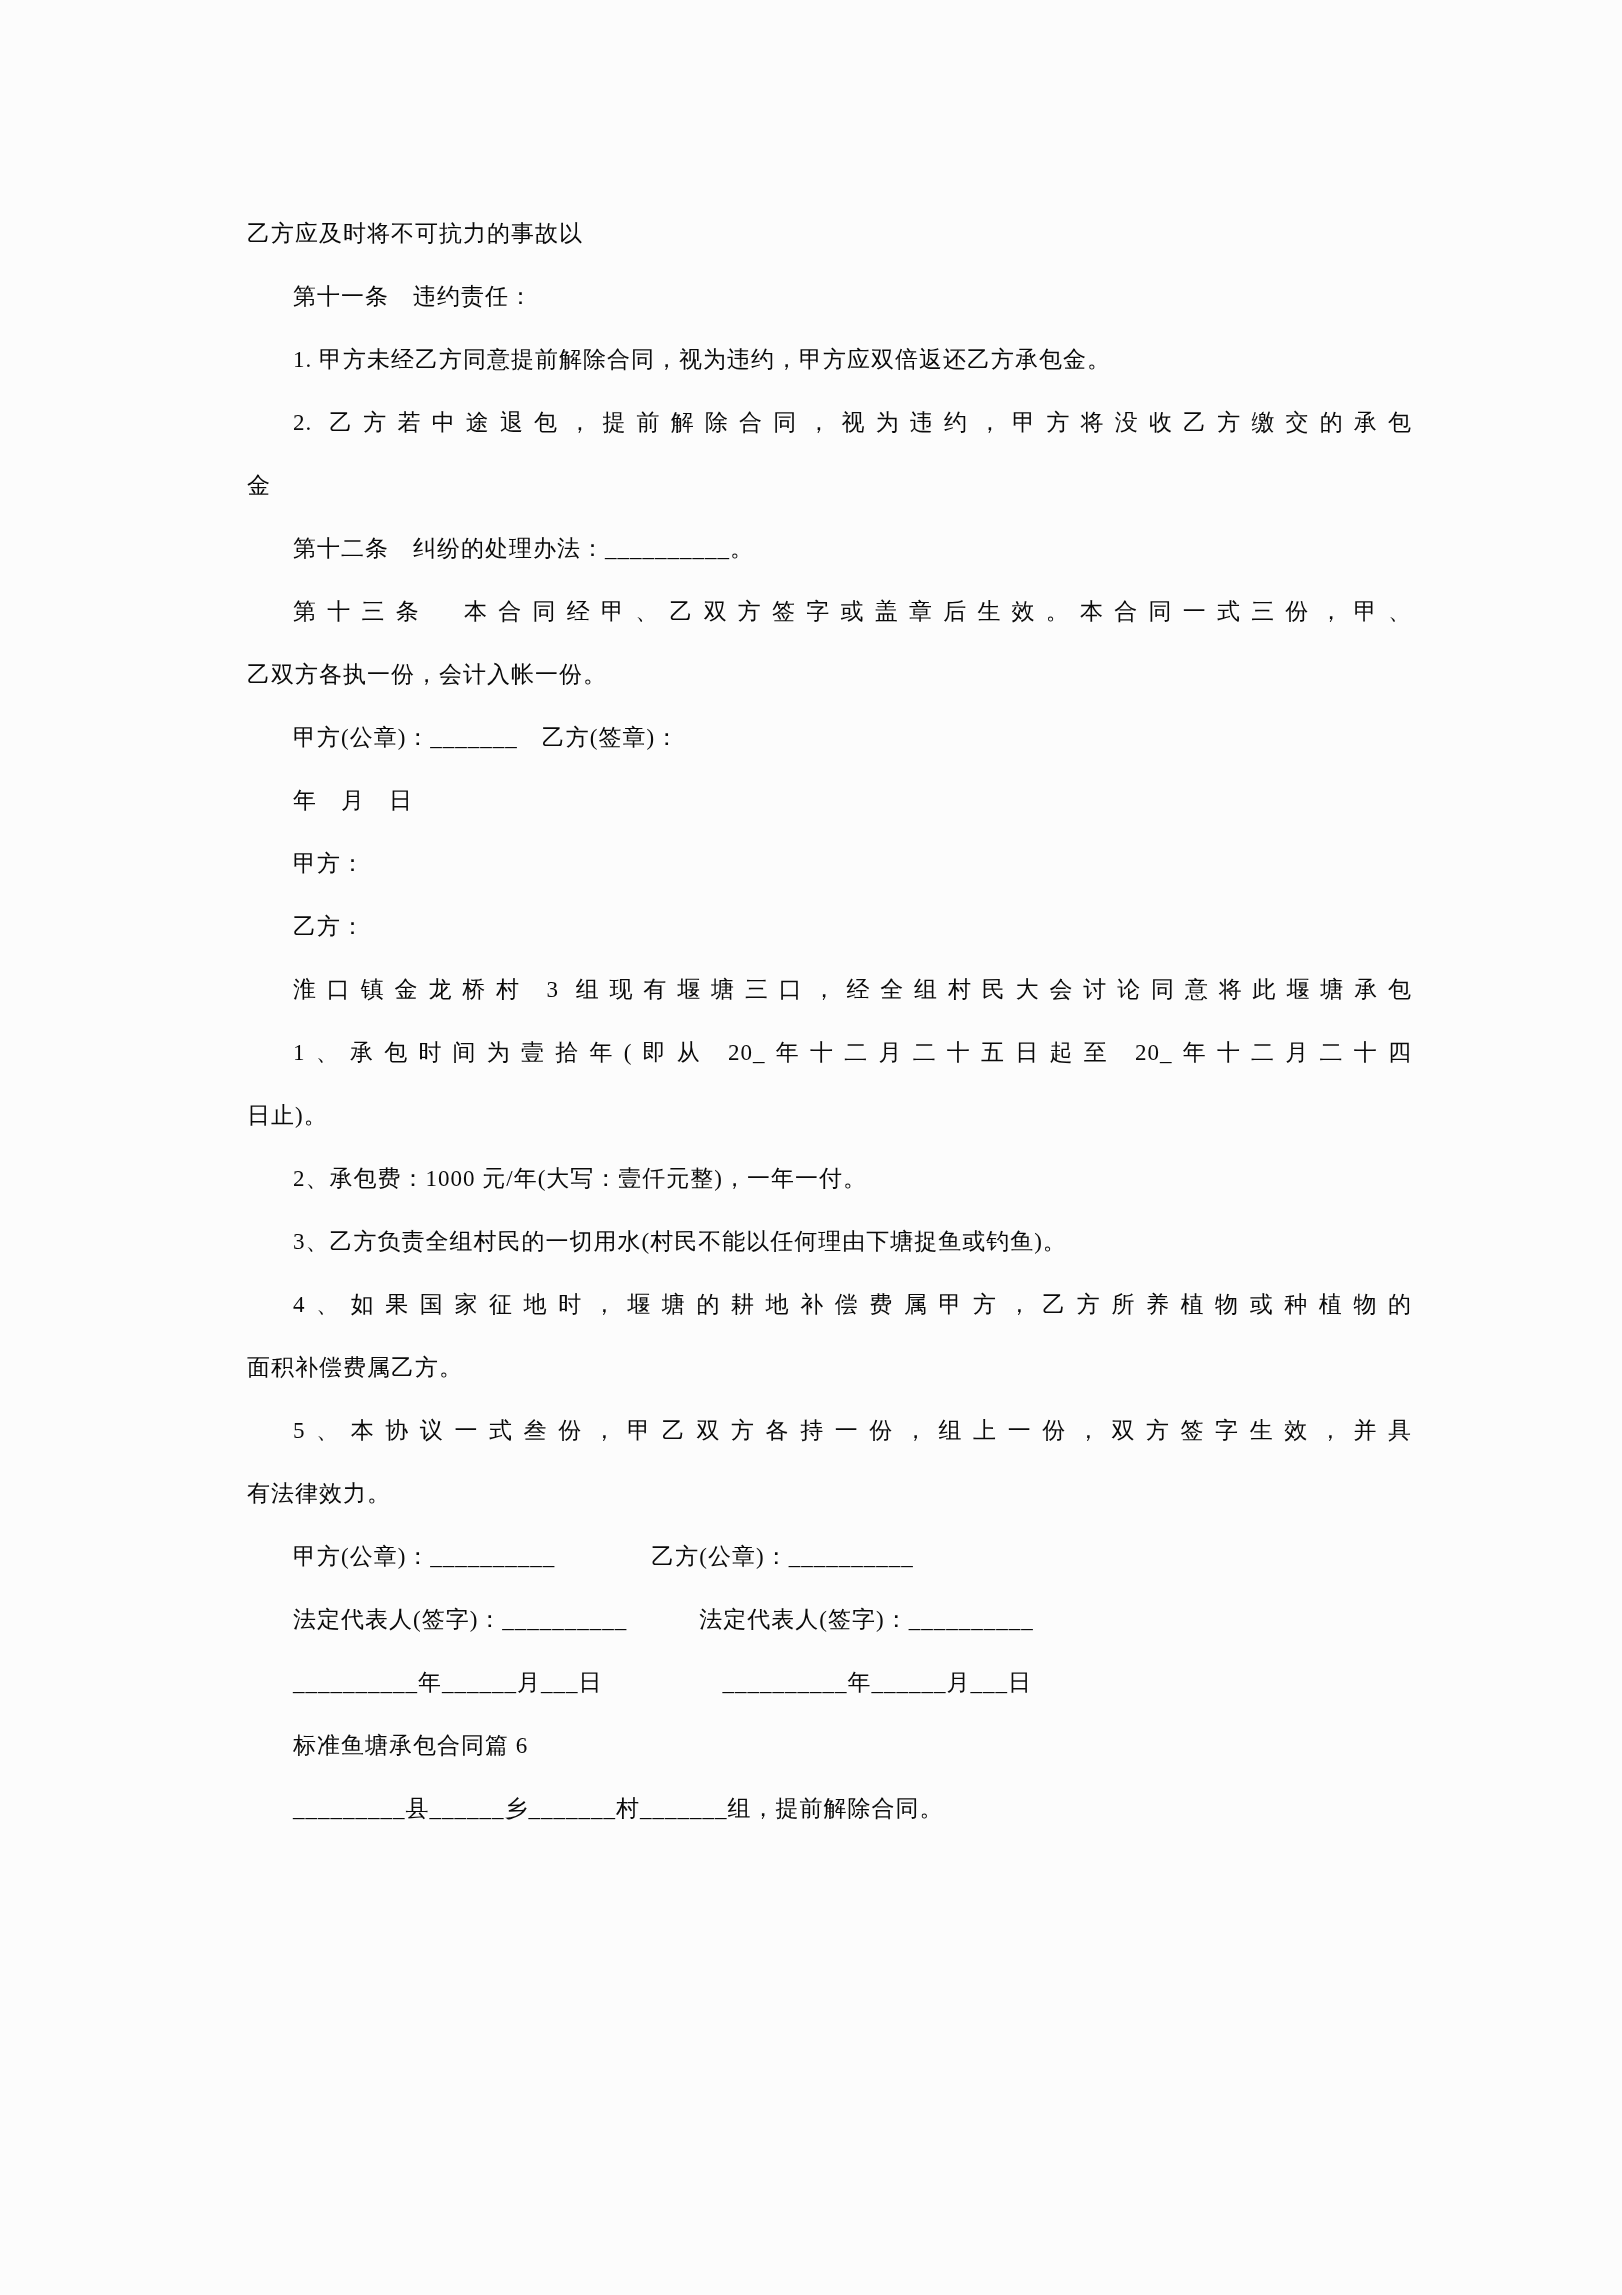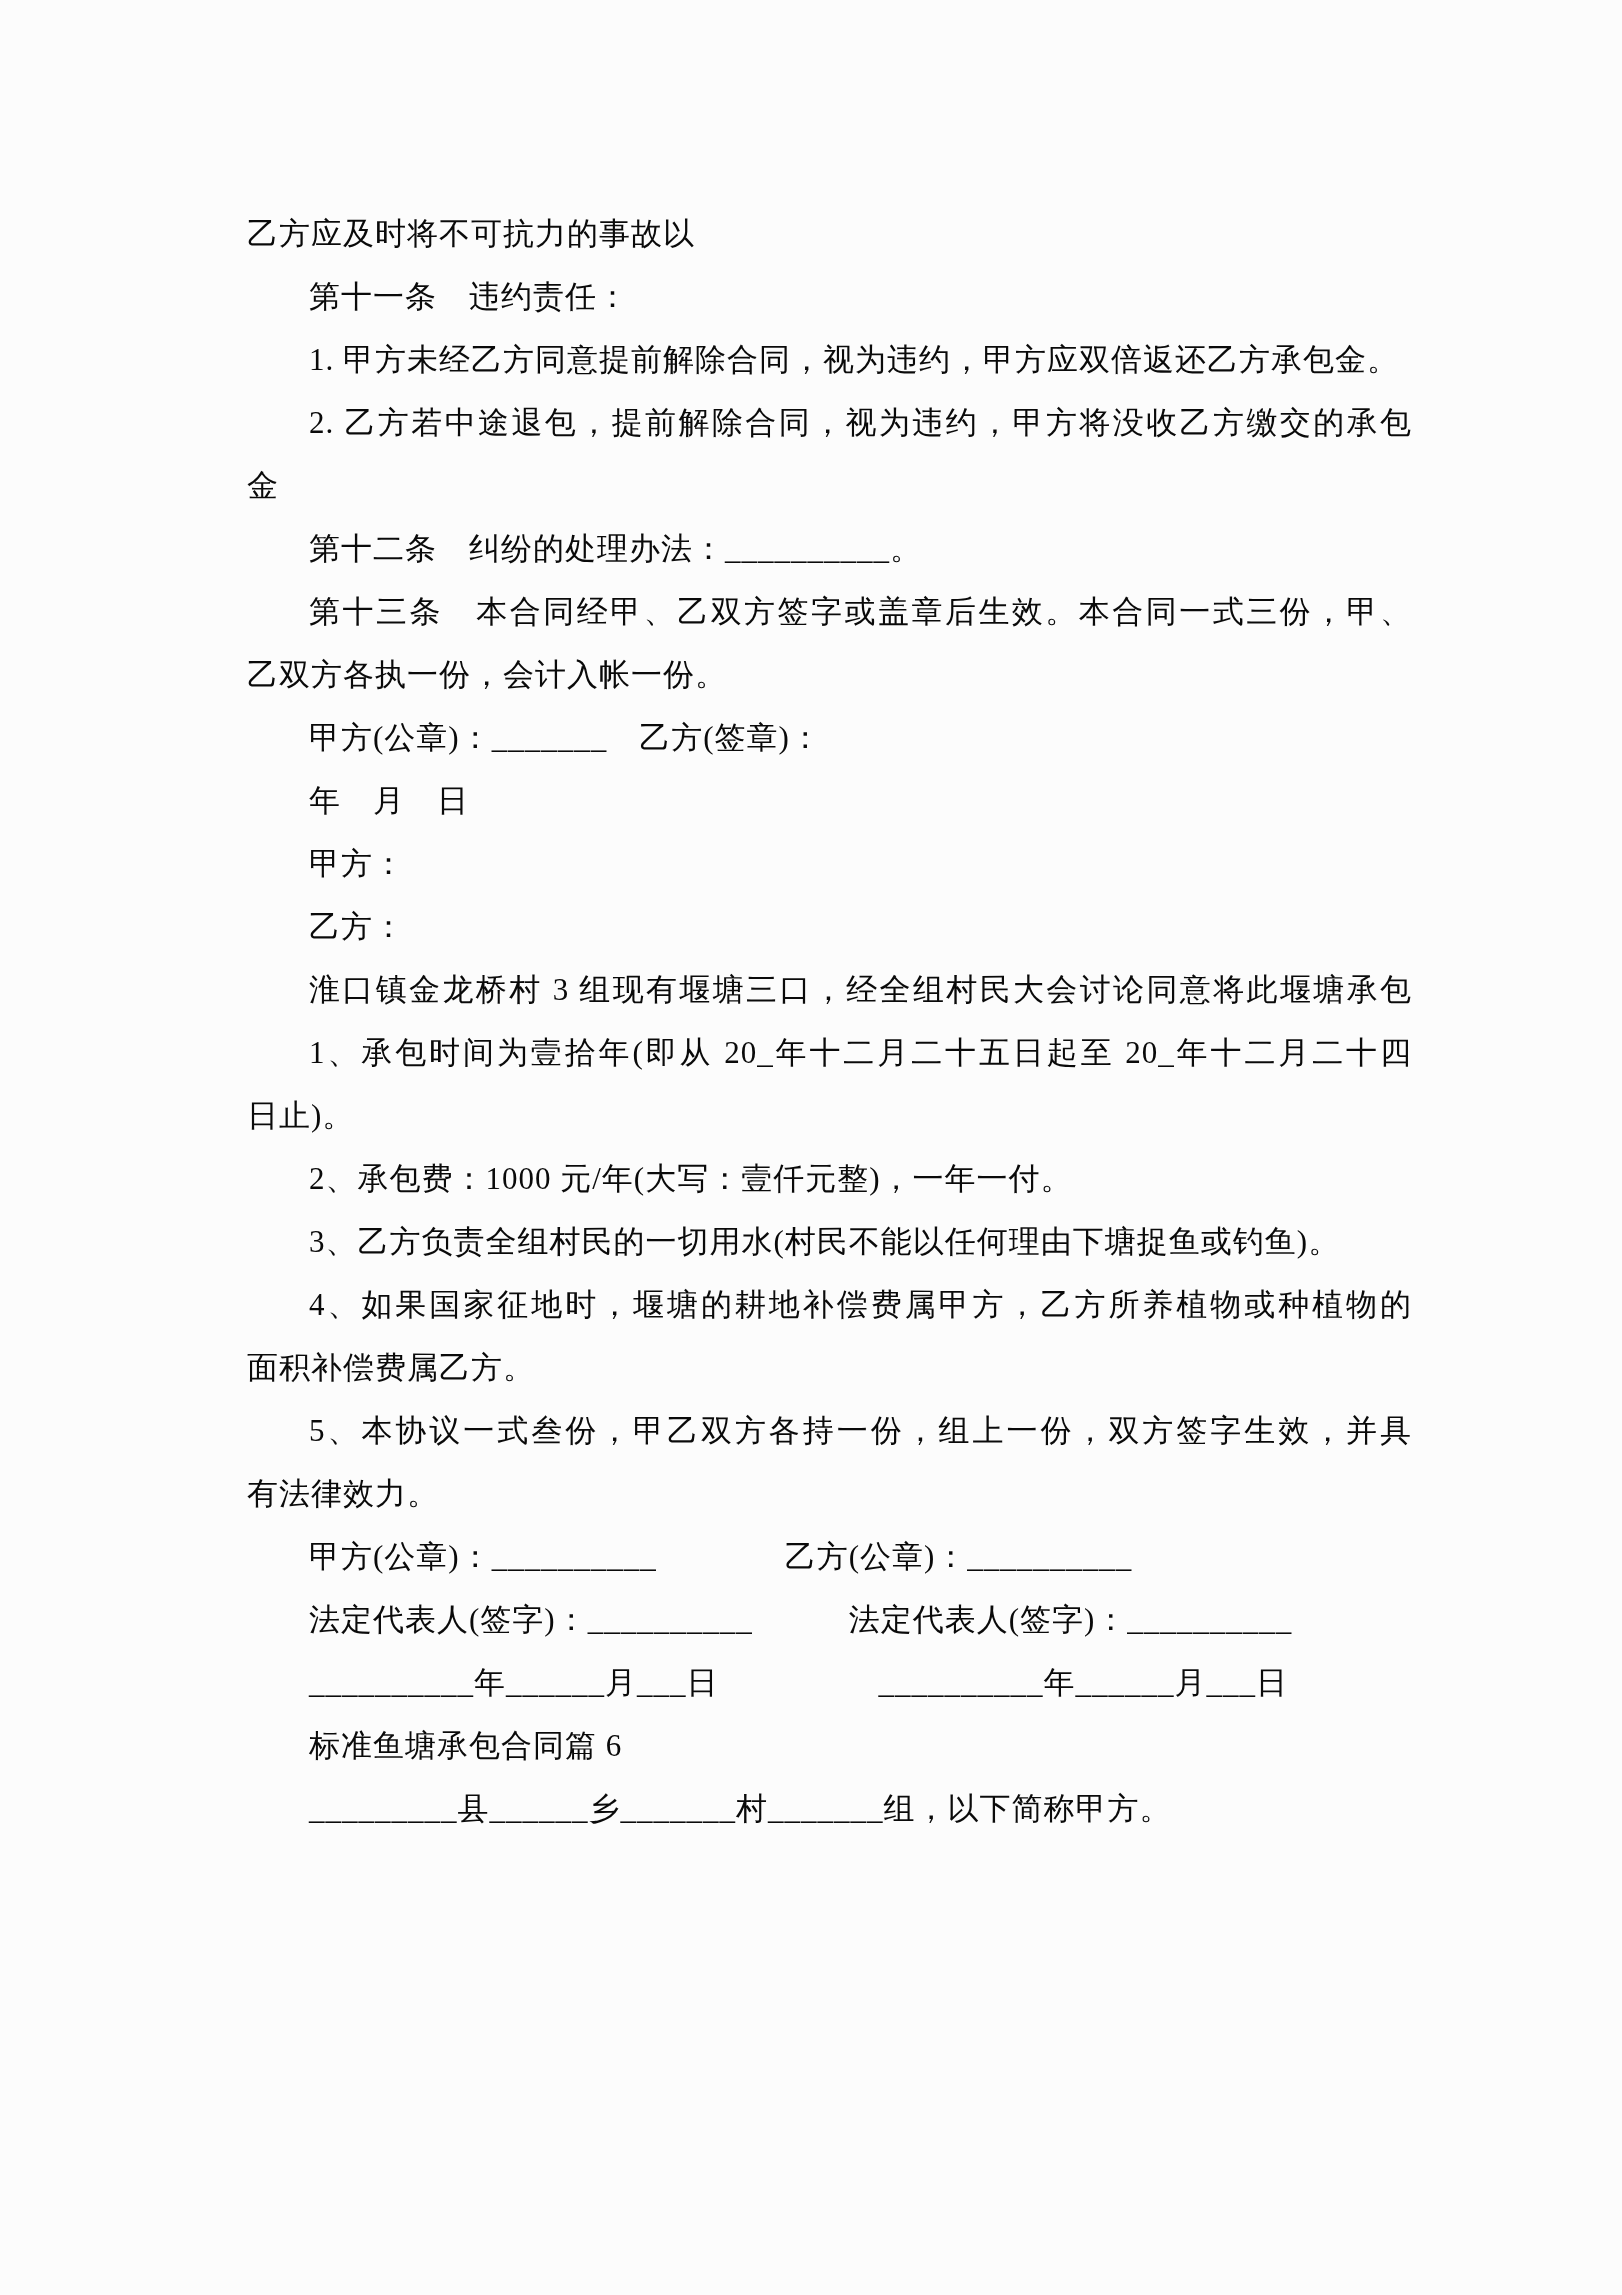--- a/index.html
+++ b/index.html
@@ -13,21 +13,21 @@
     height: 2295px;
     background: #fcfcfc;
     overflow: hidden;
   }
   .doc {
     position: absolute;
     left: 247px;
     top: 202px;
     width: 1165px;
     font-family: "Liberation Serif", "DejaVu Serif", serif;
-    font-size: 31px;
+    font-size: 23px;
     line-height: 63px;
     letter-spacing: 1px;
     color: #0a0a0a;
   }
   .line {
     height: 63px;
     white-space: nowrap;
   }
   .indent {
     text-indent: 2em;
@@ -61,16 +61,16 @@
     <div class="line indent">2、承包费：1000 元/年(大写：壹仟元整)，一年一付。</div>
     <div class="line indent">3、乙方负责全组村民的一切用水(村民不能以任何理由下塘捉鱼或钓鱼)。</div>
     <div class="line indent justify">4、如果国家征地时，堰塘的耕地补偿费属甲方，乙方所养植物或种植物的</div>
     <div class="line">面积补偿费属乙方。</div>
     <div class="line indent justify">5、本协议一式叁份，甲乙双方各持一份，组上一份，双方签字生效，并具</div>
     <div class="line">有法律效力。</div>
     <div class="line indent">甲方(公章)：__________　　　　乙方(公章)：__________</div>
     <div class="line indent">法定代表人(签字)：__________　　　法定代表人(签字)：__________</div>
     <div class="line indent">__________年______月___日　　　　　__________年______月___日</div>
     <div class="line indent">标准鱼塘承包合同篇 6</div>
-    <div class="line indent">_________县______乡_______村_______组，以下简称甲方。</div>
+    <div class="line indent">_________县______乡_______村_______组，提前解除合同。</div>
   </div>
 </div>
 
 
 </body></html>

